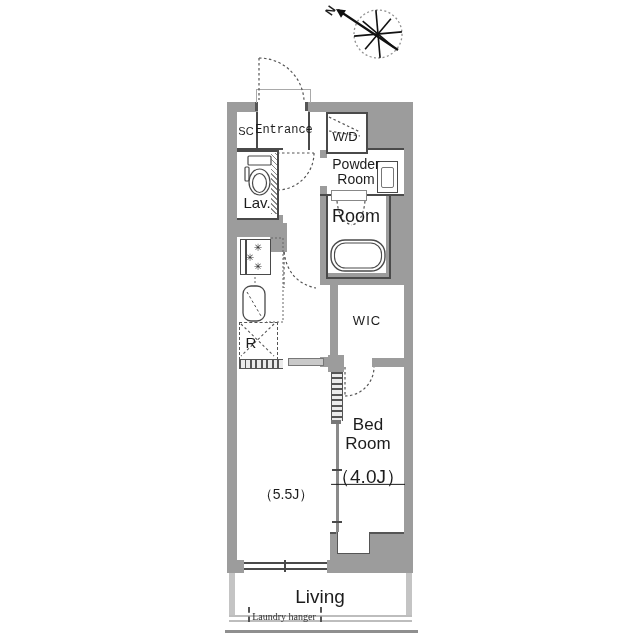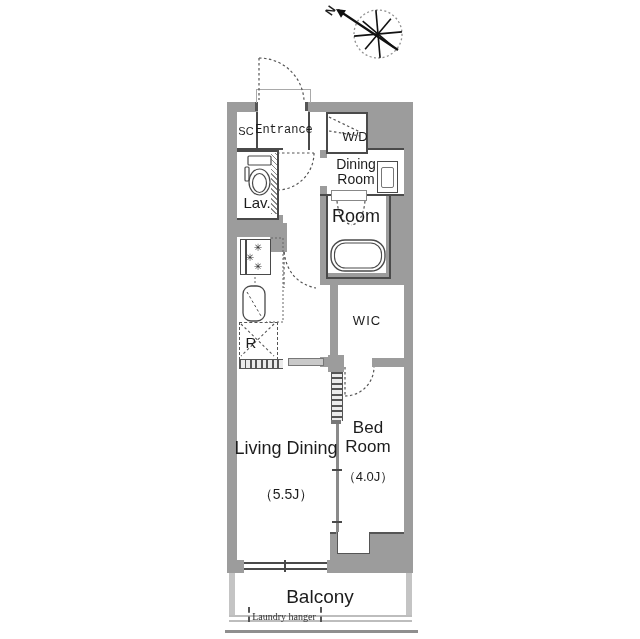--- a/index.html
+++ b/index.html
@@ -143,37 +143,36 @@
 
     <g stroke="#555" stroke-width="1.1" stroke-dasharray="2.5,2.5">
       <path d="M241,324 L274,356 M274,324 L241,356"></path>
     </g>
   </svg>
 
   <div class="lbl" style="left:331px;top:11px;font-size:12px;font-weight:bold;transform:translate(-50%,-50%) rotate(-55deg);">N</div>
 
   <div class="lbl" style="left:246px;top:131px;font-size:11px;">SC</div>
   <div class="lbl" style="left:284px;top:131px;font-size:12px;font-family:Liberation Mono, monospace;">Entrance</div>
-  <div class="lbl" style="left:355px;top:137px;font-size:13px;">W/D</div>
+  <div class="lbl" style="left:345px;top:137px;font-size:13px;">W/D</div>
 
   <div class="lbl" style="left:356px;top:172px;font-size:14px;">
-    <span style="display:block;">Dining</span>
+    <span style="display:block;">Powder</span>
     <span style="display:block;">Room</span>
   </div>
 
   <div class="lbl" style="left:257px;top:203px;font-size:15px;">Lav.</div>
   <div class="lbl" style="left:356px;top:217px;font-size:18px;">Room</div>
   <div class="lbl" style="left:367px;top:321px;font-size:13px;letter-spacing:1px;">WIC</div>
   <div class="lbl" style="left:251px;top:343px;font-size:15px;">R</div>
 
-  <div class="lbl" style="left:286px;top:449px;font-size:18px;">Living Dining</div>
   <div class="lbl" style="left:286px;top:456px;font-size:14px;margin-top:39px;">（5.5J）</div>
 
   <div class="lbl" style="left:368px;top:452px;font-size:17px;text-align:center;">
     <span style="display:block;">Bed</span>
     <span style="display:block;">Room</span>
-    <span style="display:block;font-size:13px;margin-top:14px;">（4.0J）</span>
+    <span style="display:block;font-size:19px;margin-top:14px;text-decoration:underline;">（4.0J）</span>
   </div>
 
-  <div class="lbl" style="left:320px;top:597px;font-size:19px;">Balcony</div>
+  <div class="lbl" style="left:320px;top:597px;font-size:19px;">Living</div>
   <div class="lbl" style="left:284px;top:616px;font-size:10px;color:#333;font-family:Liberation Serif, serif;">Laundry hanger</div>
 
 </div>
 
 </body></html>

